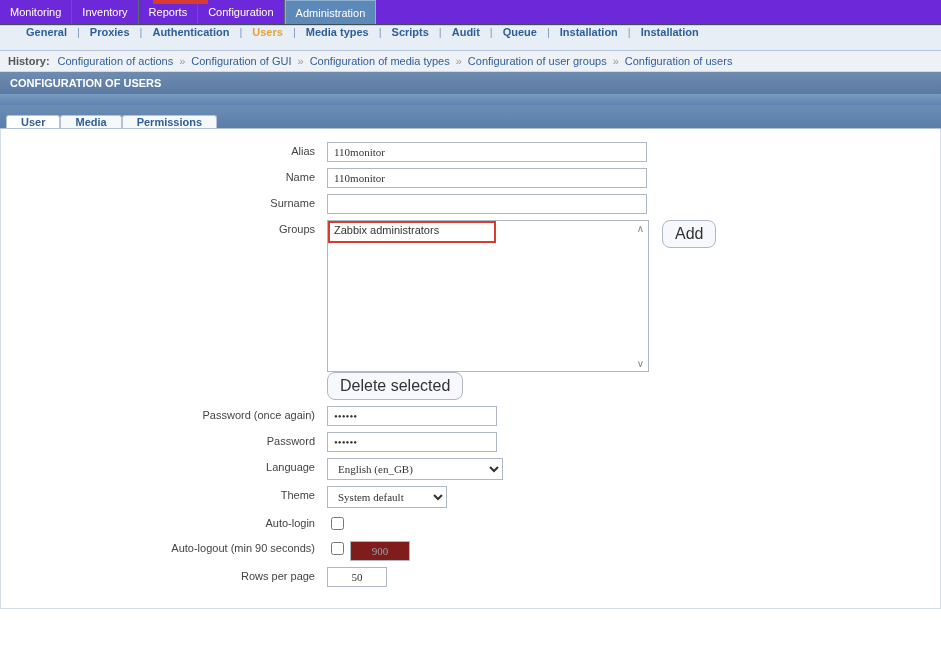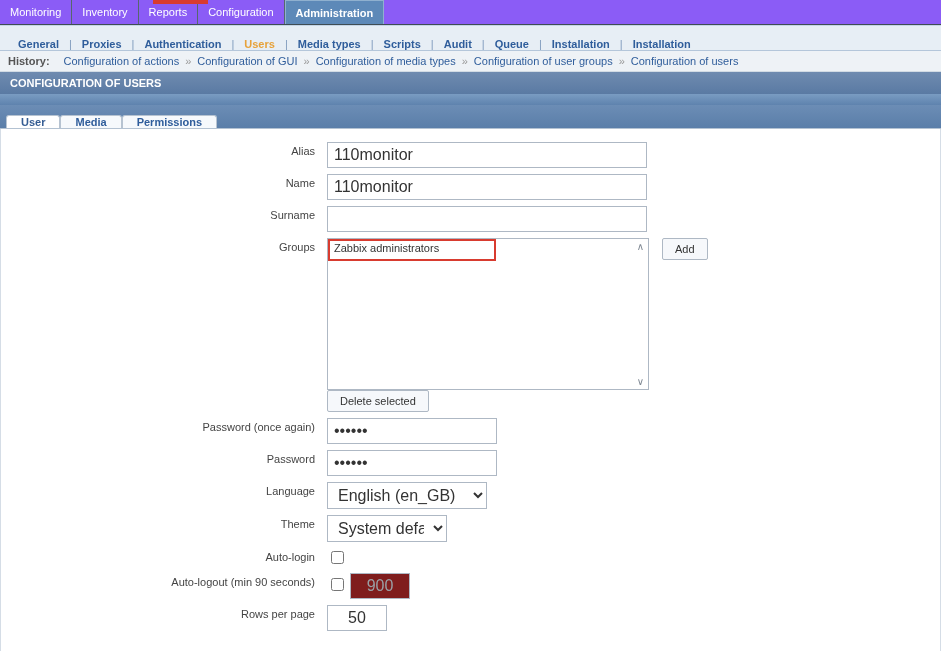--- a/index.html
+++ b/index.html
@@ -1,55 +1,55 @@
 <!DOCTYPE html>
 <html><head>
 <meta charset="utf-8">
 <style>
   html,body{margin:0;padding:0;font-family:Verdana,Arial,sans-serif;font-size:11px;color:#333;background:#fff}
   .wrap{width:941px}
   
-  .main-nav{height:24px;background:#8b5cf6;display:flex;align-items:stretch;border-bottom:1px solid #3f4c53}
+  .main-nav{height:24px;background:#6d28d9;display:flex;align-items:stretch;border-bottom:1px solid #3f4c53}
   .red-strip{position:absolute;top:0;left:153px;width:55px;height:4px;background:#d83b2f}
   .main-nav .tab{padding:0 10px;display:flex;align-items:center;color:#fff;font-size:11px;cursor:pointer;border-right:1px solid #56676e}
-  .main-nav .tab.active{background:#5d89b8;border:1px solid #8fb0cf;border-bottom:none;font-weight:bold}
+  .main-nav .tab.active{background:#5d89b8;border:1px solid #8fb0cf;border-bottom:none;font-weight:normal}
   
-  .sub-nav{height:24px;background:#e7eef5;border-top:1px solid #c5d5e6;border-bottom:1px solid #b4c6da;display:flex;align-items:flex-end;padding-left:8px}
+  .sub-nav{height:24px;background:#e7eef5;border-top:1px solid #c5d5e6;border-bottom:1px solid #b4c6da;display:flex;align-items:flex-start;padding-left:16px}
   .sub-nav a{color:#2f5d9b;font-weight:bold;text-decoration:none;padding:0 10px;font-size:11px}
   .sub-nav .sep{color:#7f9bbd}
   .sub-nav a.current{color:#e7a23a}
   
   .history{height:20px;background:#eef2f6;border-bottom:1px solid #d2dbe4;display:flex;align-items:center;padding:0 8px;font-size:11px;color:#666}
-  .history b{color:#555;margin-right:14px}
+  .history b{color:#555;margin-right:8px}
   .history a{color:#2f5d9b;text-decoration:none}
   .history .arr{color:#999;margin:0 6px}
   
   .titlebar{height:22px;background:linear-gradient(#6f8bb0,#5a7aa3);color:#fff;font-weight:bold;font-size:11px;display:flex;align-items:center;padding-left:10px;text-transform:uppercase}
   
   .bluegrad{height:12px;background:linear-gradient(#7a9cc2,#5c80ac)}
   
   .form-tabs{display:flex;align-items:flex-end;height:23px;margin-top:-1px;padding-left:6px;background:linear-gradient(#6c8db5,#5a7ea9);border-bottom:1px solid #b3c2d2}
   .form-tabs .ftab{background:#f6f9fc;border:1px solid #b6c3d1;border-bottom:none;border-radius:3px 3px 0 0;padding:0 14px;color:#2f5d9b;font-weight:bold;font-size:11px;cursor:pointer}
   .form-tabs .ftab.active{background:#fff;color:#355d93}
   
   .form-area{border:1px solid #d5dde6;border-top:none;padding:10px 0 18px 0}
   table.form{border-collapse:collapse;margin-left:0}
   table.form td{padding:3px 4px;vertical-align:top;font-size:11px;color:#444}
   table.form td.label{text-align:right;white-space:nowrap;width:310px;padding-right:8px;padding-top:6px}
-  input[type=text],input[type=password],select{font-family:Liberation Sans, sans-serif;font-size:16px;border:1px solid #aeb8c4;padding:3px 6px;color:#333;background:#fff;box-sizing:border-box}
+  input[type=text],input[type=password],select{font-family:Liberation Serif, serif;font-size:11px;border:1px solid #aeb8c4;padding:3px 6px;color:#333;background:#fff;box-sizing:border-box}
   .w320{width:320px}
   .w170{width:170px}
   .w60{width:60px;text-align:center}
   .groups-box{border:1px solid #aeb8c4;width:320px;height:150px;position:relative;background:#fff}
   .groups-box .item{padding:3px 6px;font-size:11px;color:#333}
   .groups-box .hl{position:absolute;top:0;left:0;width:164px;height:18px;border:2px solid #d83b2f;pointer-events:none}
   .scroll-arrow{position:absolute;font-size:10px;color:#7f8893}
   .scroll-up{top:2px;right:4px}
   .scroll-down{bottom:2px;right:4px}
-  .btn{background:#f6f8fb;border:1px solid #aeb8c4;border-radius:2px;padding:4px 12px;font-size:11px;color:#333;cursor:pointer}
+  .btn{background:#f6f8fb;border:1px solid #aeb8c4;border-radius:8px;padding:4px 12px;font-size:16px;color:#333;cursor:pointer}
   input[disabled]{background:#7f1d1d;color:#9aa0a6}
 </style>
 </head>
 <body>
 
 <div class="wrap">
   <div style="position:relative">
     <div class="red-strip"></div>
     <div class="main-nav">
       <div class="tab">Monitoring</div>
@@ -139,21 +139,21 @@
       <tr>
         <td class="label">Password (once again)</td>
         <td><input type="password" class="w170" value="••••••" style=""></td>
       </tr>
       <tr>
         <td class="label">Password</td>
         <td><input type="password" class="w170" value="••••••" style=""></td>
       </tr>
       <tr>
         <td class="label">Language</td>
-        <td><select class="w170" style="width:160px"><option>English (en_GB)</option></select></td>
+        <td><select class="w170" style="width:176px"><option>English (en_GB)</option></select></td>
       </tr>
       <tr>
         <td class="label">Theme</td>
         <td><select style="width:120px"><option>System default</option></select></td>
       </tr>
       <tr>
         <td class="label">Auto-login</td>
         <td><input type="checkbox" style=""></td>
       </tr>
       <tr>

